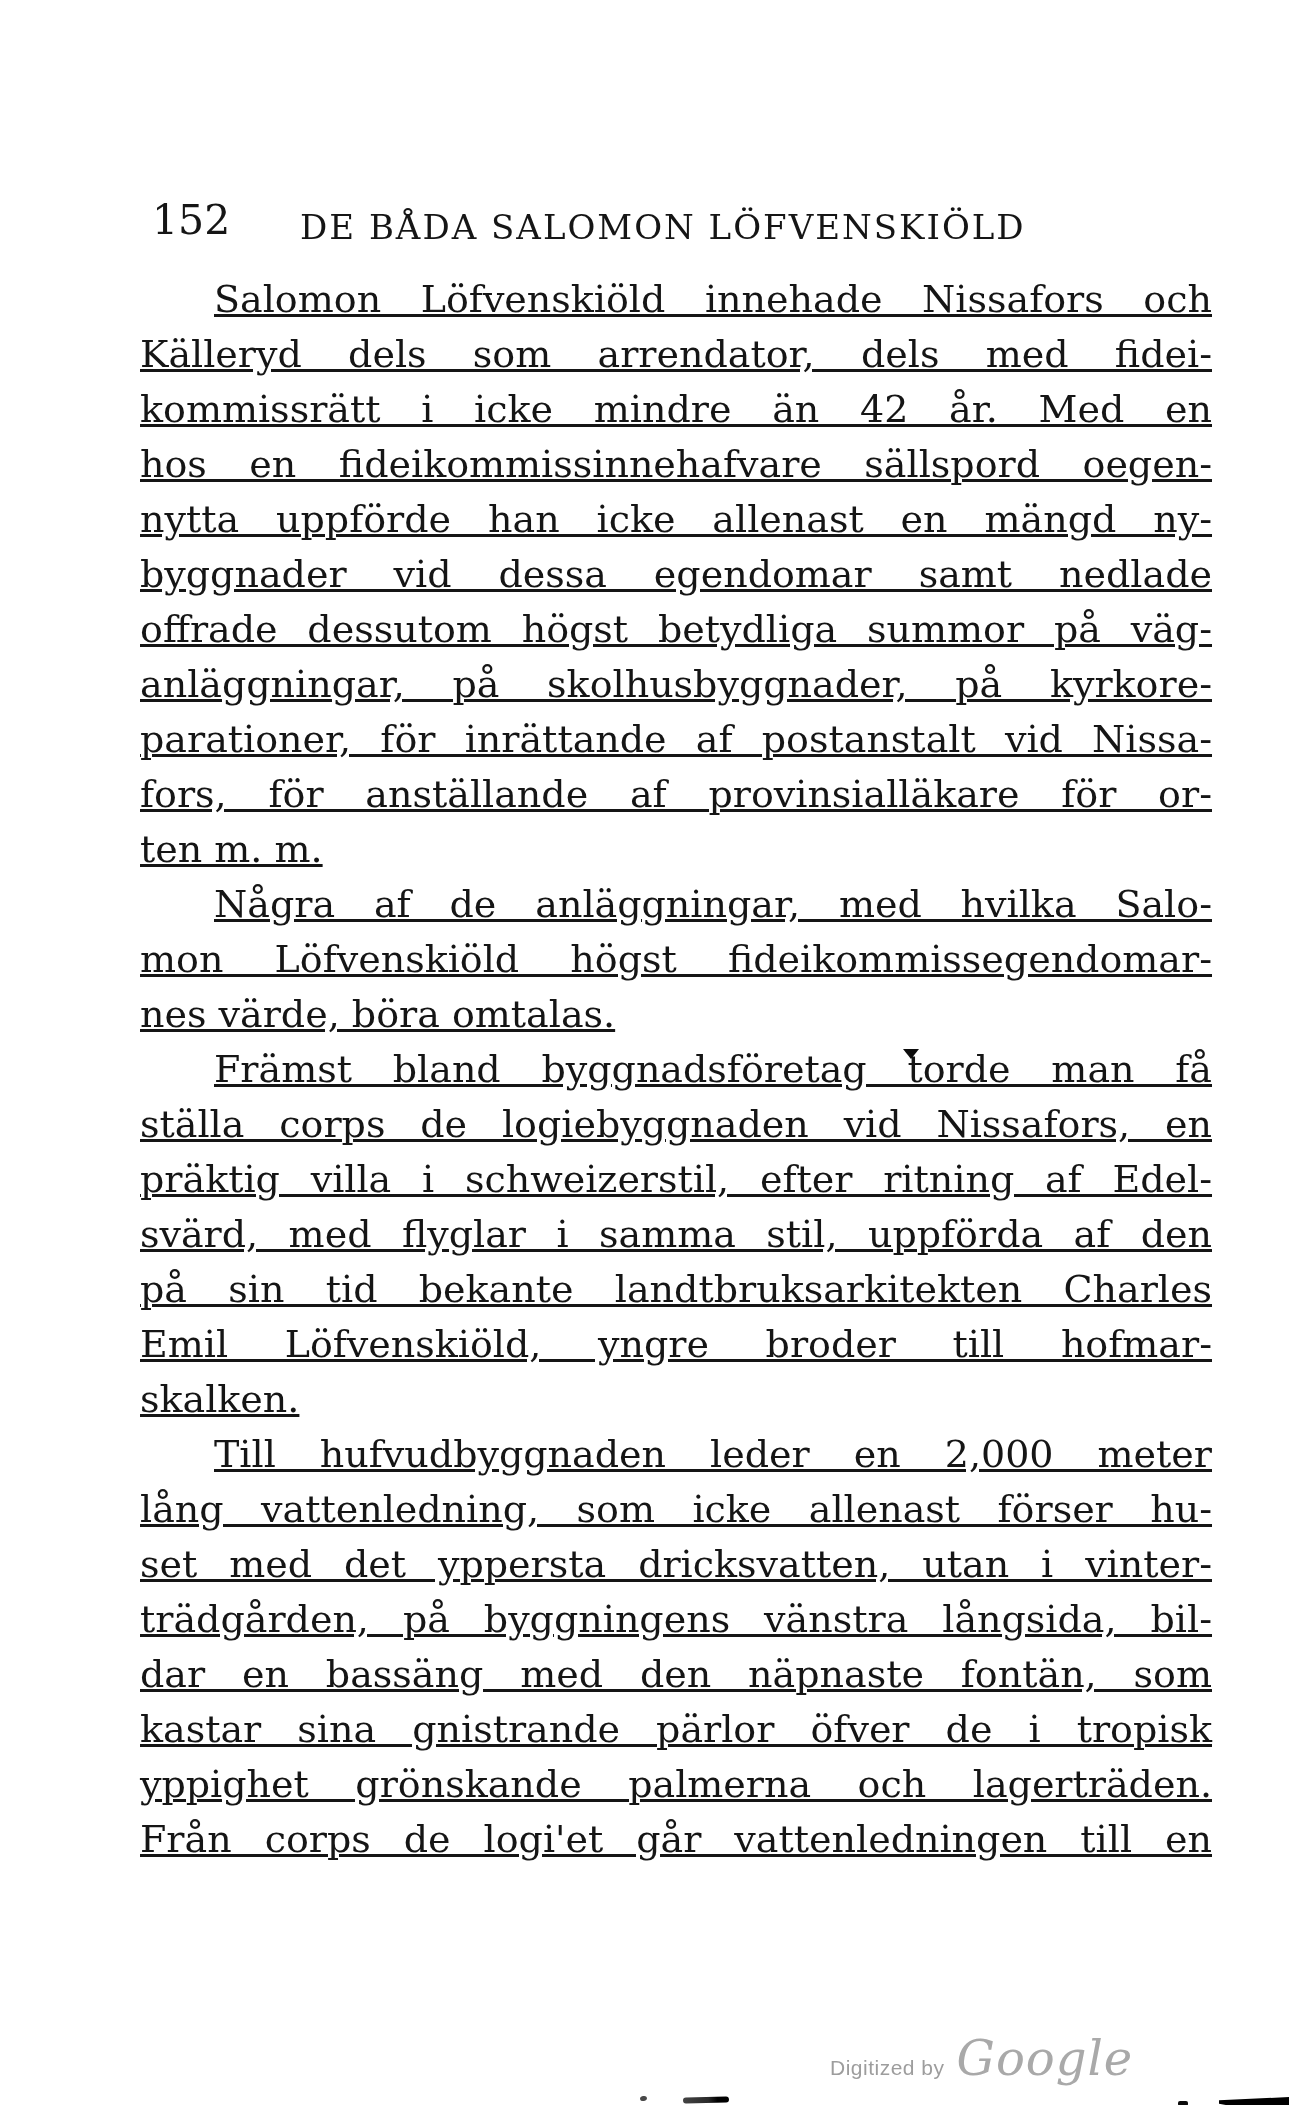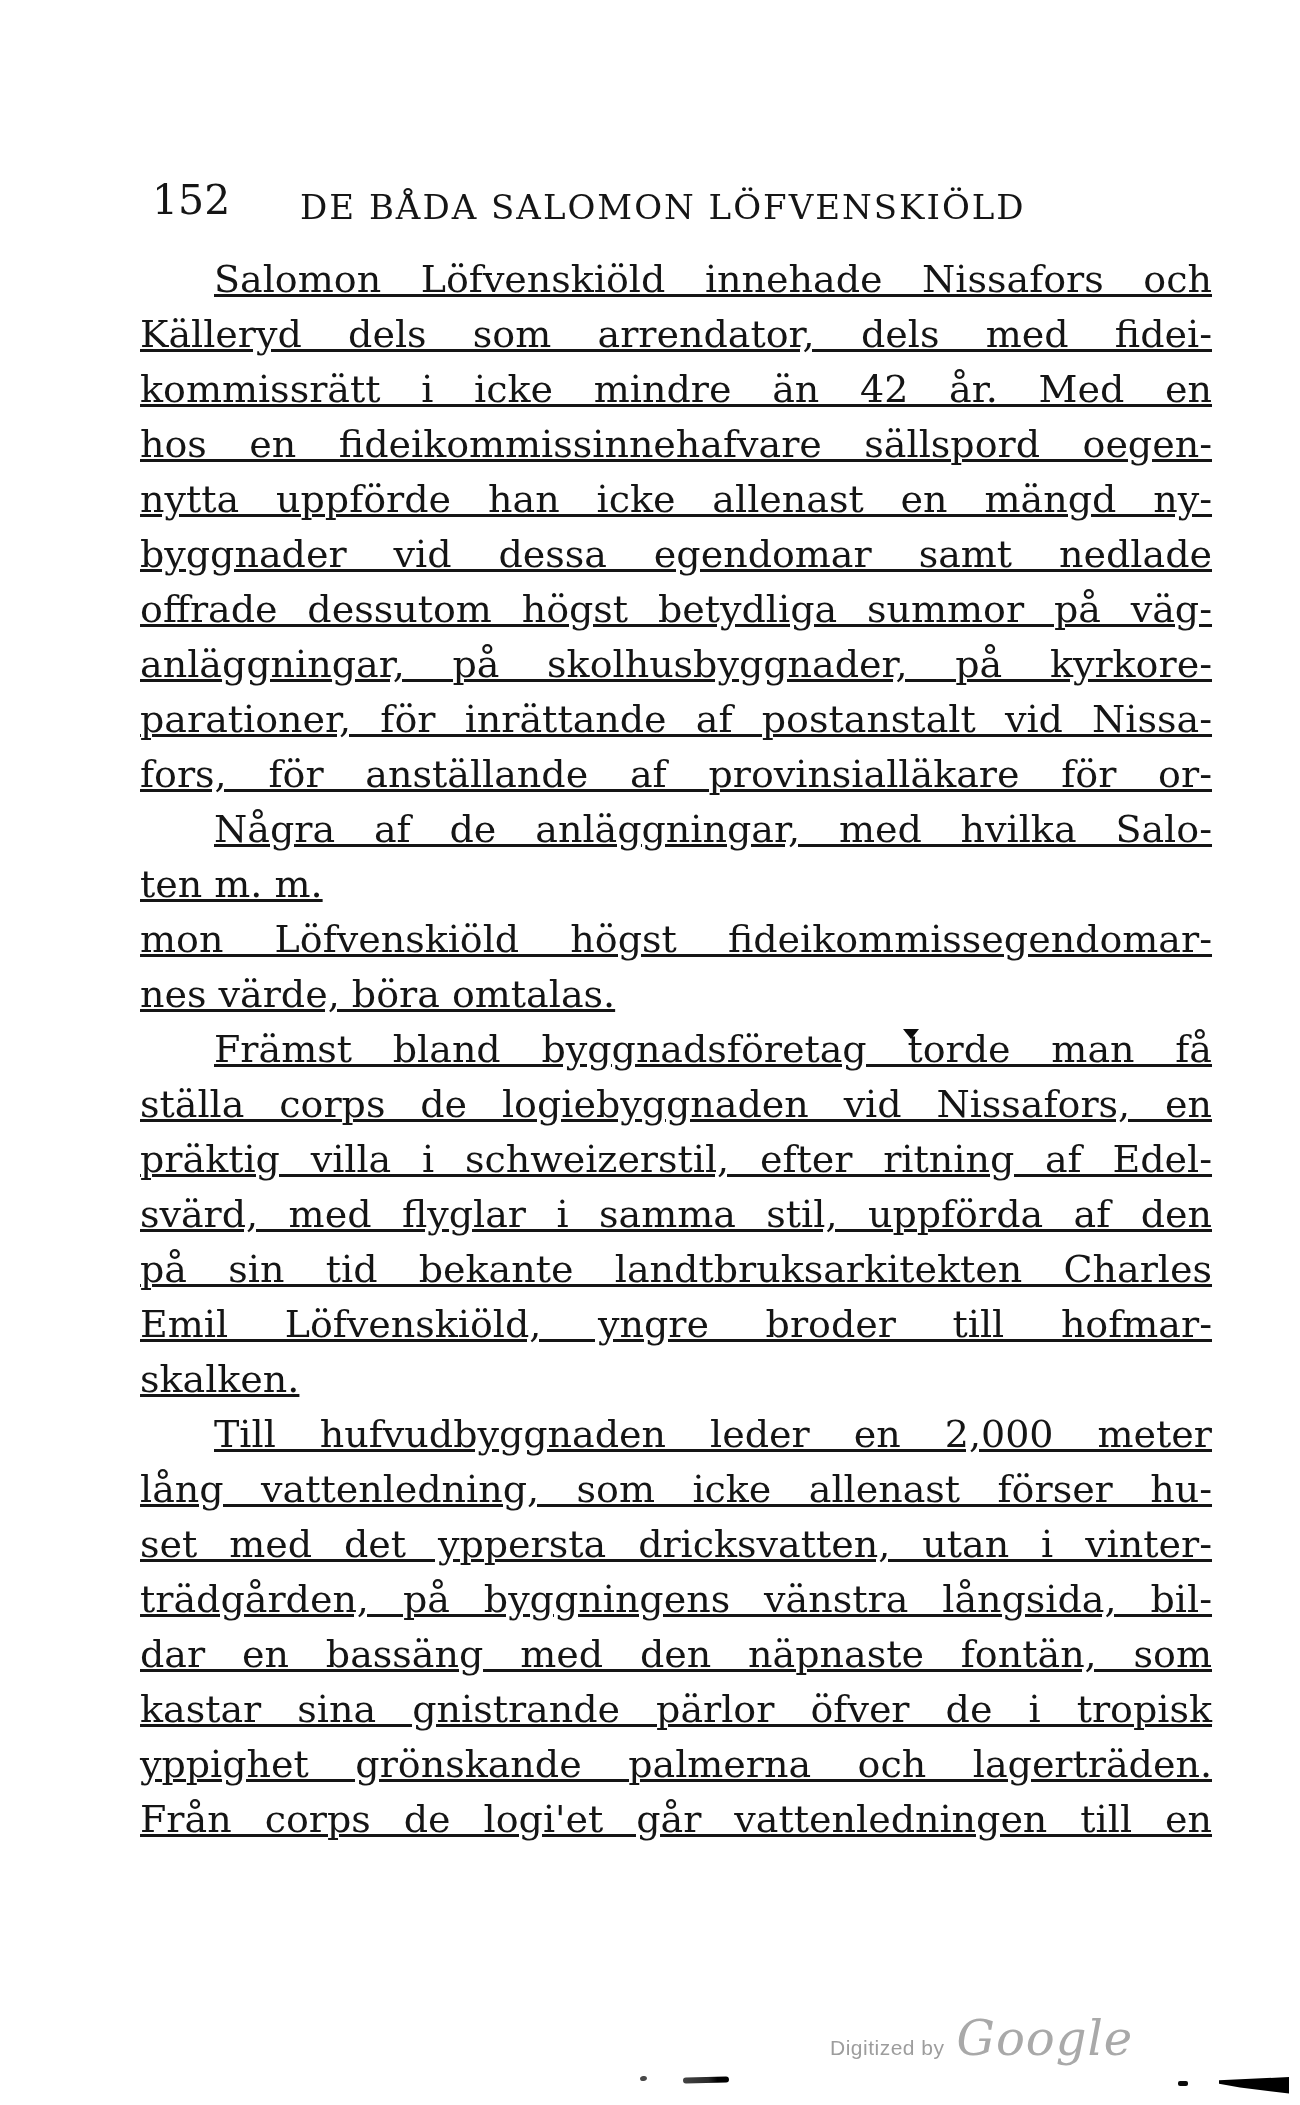--- a/index.html
+++ b/index.html
@@ -3,21 +3,21 @@
 <meta charset="utf-8">
 <style>
   html, body { margin: 0; padding: 0; }
   body {
     width: 1300px; height: 2105px;
     background: var(--paper, #ffffff);
     position: relative; overflow: hidden;
     font-family: "DejaVu Serif", "Liberation Serif", serif;
     color: var(--ink, #151515);
   }
-  .sheet { position: absolute; inset: 0; }
+  .sheet { position: absolute; inset: 0; margin-top: 20px; }
 
   
   .page-number {
     position: absolute; left: 152px; top: 178px;
     font-size: 41px; line-height: 44px; font-weight: 500;
   }
   .header-title {
     position: absolute; left: 300px; top: 192px;
     font-size: 34px; line-height: 30px;
     letter-spacing: 2px; font-weight: 500; white-space: nowrap;
@@ -95,22 +95,22 @@
       <div class="line ind">Salomon Löfvenskiöld innehade Nissafors och</div>
       <div class="line">Källeryd dels som arrendator, dels med fidei-</div>
       <div class="line">kommissrätt i icke mindre än 42 år.  Med en</div>
       <div class="line">hos en fideikommissinnehafvare sällspord oegen-</div>
       <div class="line">nytta uppförde han icke allenast en mängd ny-</div>
       <div class="line">byggnader vid dessa egendomar samt nedlade</div>
       <div class="line">offrade dessutom högst betydliga summor på väg-</div>
       <div class="line">anläggningar, på skolhusbyggnader, på kyrkore-</div>
       <div class="line">parationer, för inrättande af postanstalt vid Nissa-</div>
       <div class="line">fors, för anställande af provinsialläkare för or-</div>
+      <div class="line noj">ten m. m.</div>
       <div class="line ind">Några af de anläggningar, med hvilka Salo-</div>
-      <div class="line noj">ten m. m.</div>
       <div class="line">mon Löfvenskiöld högst fideikommissegendomar-</div>
       <div class="line noj">nes värde, böra omtalas.</div>
       <div class="line ind">Främst bland byggnadsföretag torde man få</div>
       <div class="line">ställa corps de logiebyggnaden vid Nissafors, en</div>
       <div class="line">präktig villa i schweizerstil, efter ritning af Edel-</div>
       <div class="line">svärd, med flyglar i samma stil, uppförda af den</div>
       <div class="line">på sin tid bekante landtbruksarkitekten Charles</div>
       <div class="line">Emil Löfvenskiöld, yngre broder till hofmar-</div>
       <div class="line noj">skalken.</div>
       <div class="line ind">Till hufvudbyggnaden leder en 2,000 meter</div>

